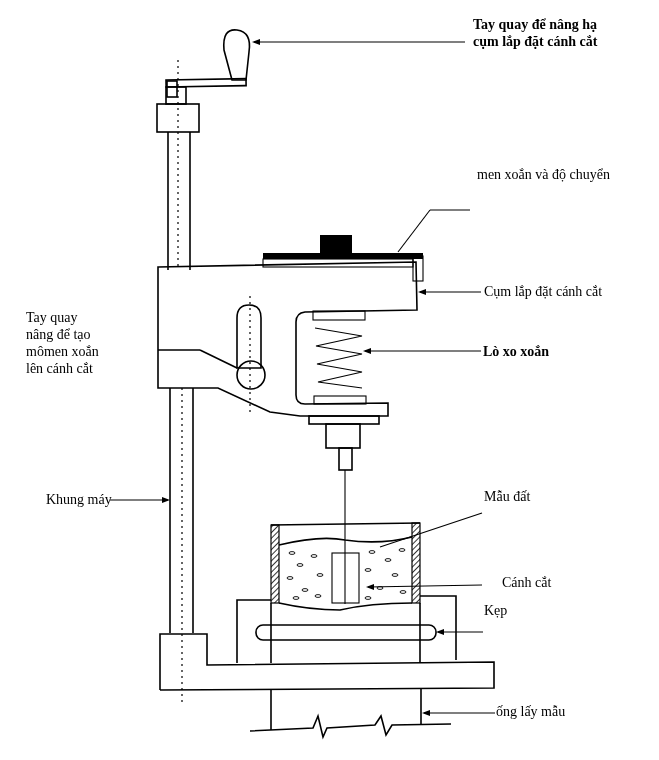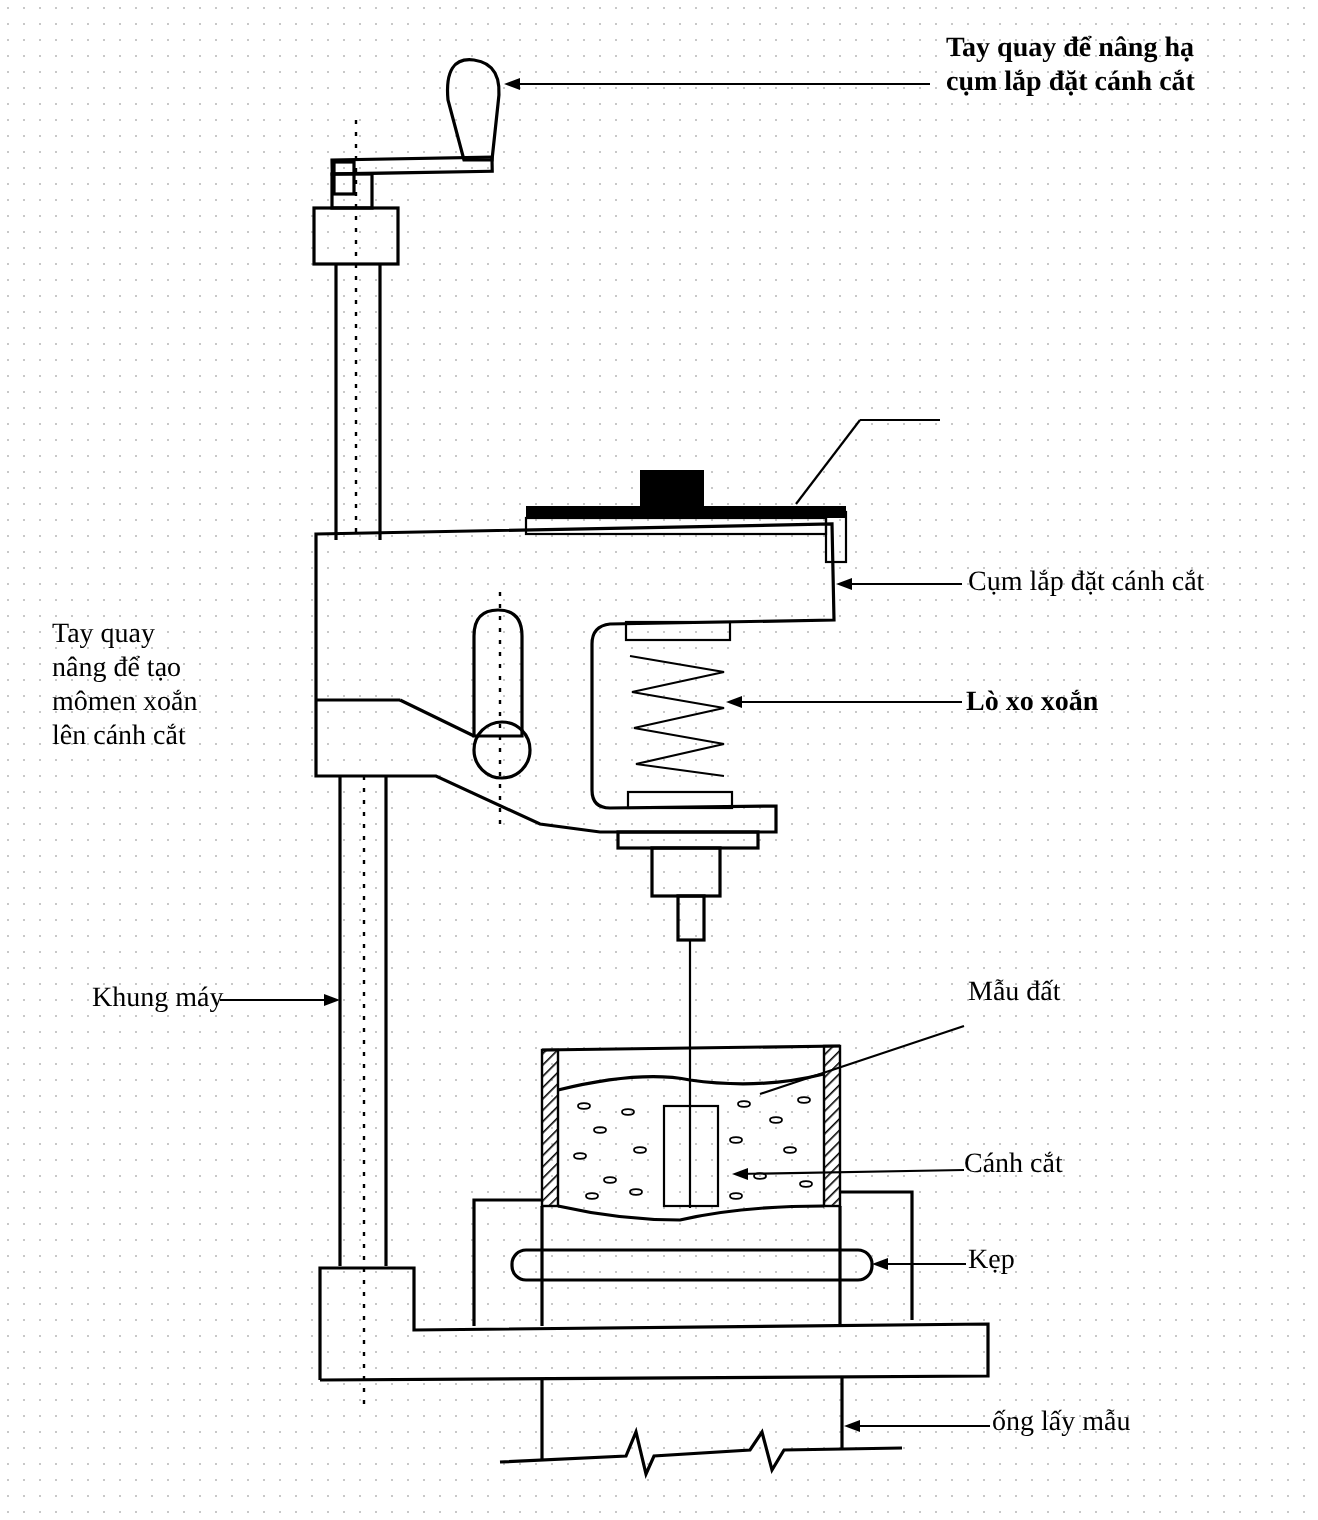--- a/index.html
+++ b/index.html
@@ -129,26 +129,27 @@
     <line class="thin" x1="424" y1="713" x2="495" y2="713"></line>
     <polygon points="422,713 430,710 430,716" fill="#000"></polygon>
   </g>
 </svg>
 
 <div class="label" style="left:473px;top:16px;font-weight:bold;">
   <div>Tay quay để nâng hạ</div>
   <div>cụm lắp đặt cánh cắt</div>
 </div>
 <div class="label" style="left:477px;top:166px;">
+  <div>men xoắn và độ chuyển</div>
 </div>
 <div class="label" style="left:484px;top:283px;">Cụm lắp đặt cánh cắt</div>
 <div class="label" style="left:483px;top:343px;font-weight:bold;">Lò xo xoắn</div>
 <div class="label" style="left:26px;top:309px;">
   <div>Tay quay</div>
   <div>nâng để tạo</div>
   <div>mômen xoắn</div>
   <div>lên cánh cắt</div>
 </div>
 <div class="label" style="left:46px;top:491px;">Khung máy</div>
 <div class="label" style="left:484px;top:488px;">Mẫu đất</div>
-<div class="label" style="left:482px;top:574px;text-align:right;">Cánh cắt</div>
-<div class="label" style="left:484px;top:622px;text-align:center;">Kẹp</div>
+<div class="label" style="left:502px;top:574px;text-align:right;">Cánh cắt</div>
+<div class="label" style="left:484px;top:602px;text-align:center;">Kẹp</div>
 <div class="label" style="left:496px;top:703px;">ống lấy mẫu</div>
 
 </body></html>

